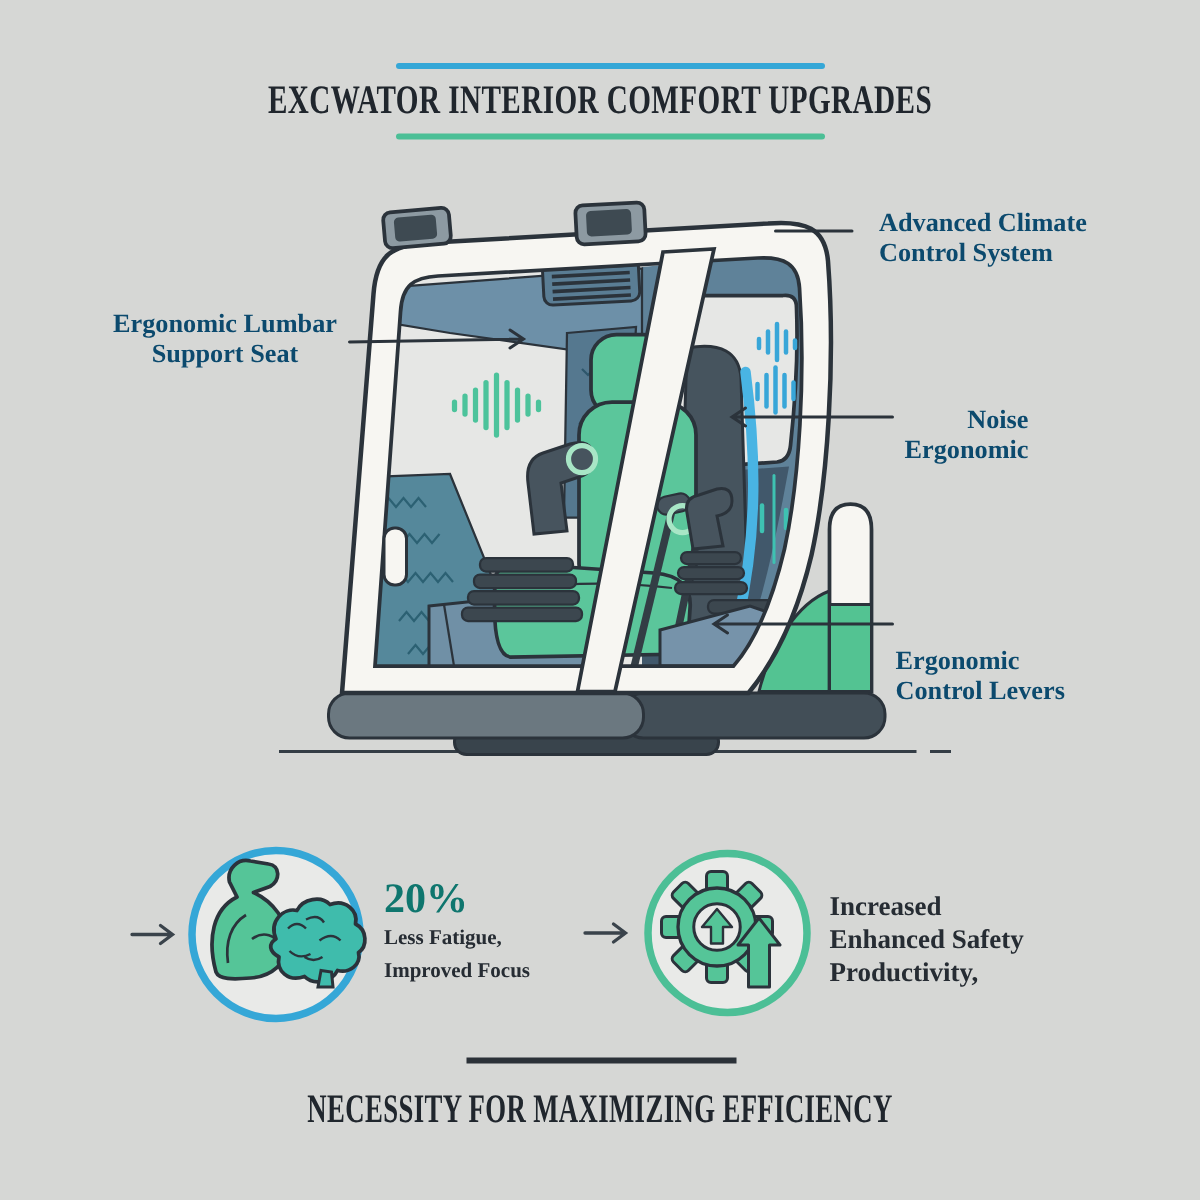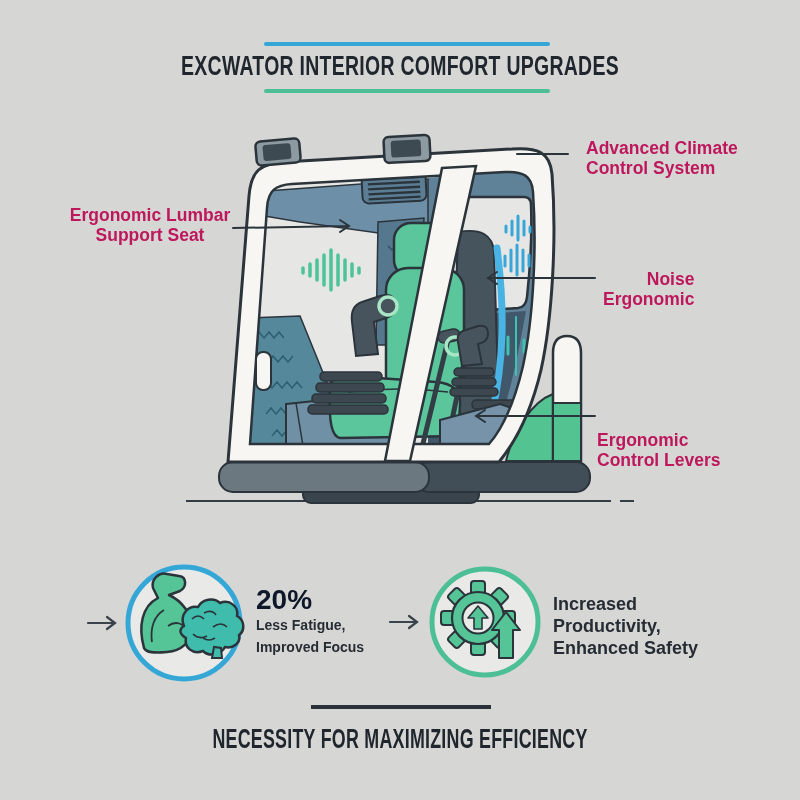--- a/index.html
+++ b/index.html
@@ -1,38 +1,38 @@
 <!DOCTYPE html>
 <html><head>
 <meta charset="utf-8">
 <style>
   html,body{margin:0;padding:0;background:#d6d7d5;}
   .stage{position:relative;width:800px;height:800px;background:#d6d7d5;
-         font-family:Liberation Sans, sans-serif;overflow:hidden;color:#262c33;}
+         font-family:Liberation Serif, serif;overflow:hidden;color:#262c33;}
   .art{position:absolute;left:0;top:0;width:800px;height:800px;}
 
   
   .rule{position:absolute;height:4px;border-radius:2px;}
   .rule-top{left:264px;top:42px;width:286px;}
   .rule-bottom{left:264px;top:89px;width:286px;}
   .h-title{position:absolute;top:53px;left:400px;transform:translateX(-50%) scaleX(0.72);
            transform-origin:center;white-space:nowrap;font-size:27px;font-weight:800;
            letter-spacing:0.4px;color:#20262d;line-height:1;}
 
   
-  .callout{position:absolute;font-weight:700;font-size:17.5px;line-height:19.5px;color:#be185d;}
+  .callout{position:absolute;font-weight:700;font-size:17.5px;line-height:19.5px;color:#0c4a6e;}
   .callout span{display:block;}
   .callout-climate{left:586px;top:139px;text-align:left;}
   .callout-lumbar{left:150px;top:206px;transform:translateX(-50%);text-align:center;white-space:nowrap;}
   .callout-noise{left:603px;top:270px;text-align:right;}
   .callout-levers{left:597px;top:394px;text-align:left;margin-top:37px;}
 
   
   .benefit-left{position:absolute;left:256px;top:585px;}
-  .benefit-left .stat{display:block;font-size:28px;font-weight:800;line-height:30px;color:#0f172a;}
+  .benefit-left .stat{display:block;font-size:28px;font-weight:800;line-height:30px;color:#0f766e;}
   .benefit-left .bl{display:block;font-size:14px;font-weight:700;line-height:21.5px;}
   .benefit-right{position:absolute;left:553px;top:593px;}
   .benefit-right .bl{display:block;font-size:18px;font-weight:700;line-height:22px;}
 
   
   .f-rule{position:absolute;left:311px;top:705px;width:180px;height:4px;background:#2b3138;}
   .f-title{position:absolute;top:726px;left:400px;transform:translateX(-50%) scaleX(0.66);
            transform-origin:center;white-space:nowrap;font-size:27px;font-weight:800;
            letter-spacing:0.4px;color:#20262d;line-height:1;}
 </style>
@@ -308,19 +308,19 @@
   </div>
 
   <div class="benefit-left">
     <span class="stat">20%</span>
     <span class="bl">Less Fatigue,</span>
     <span class="bl">Improved Focus</span>
   </div>
 
   <div class="benefit-right">
     <span class="bl">Increased</span>
+    <span class="bl">Enhanced Safety</span>
     <span class="bl">Productivity,</span>
-    <span class="bl">Enhanced Safety</span>
   </div>
 
   <div class="f-rule"></div>
   <div class="f-title">NECESSITY FOR MAXIMIZING EFFICIENCY</div>
 </div>
 
 </body></html>

